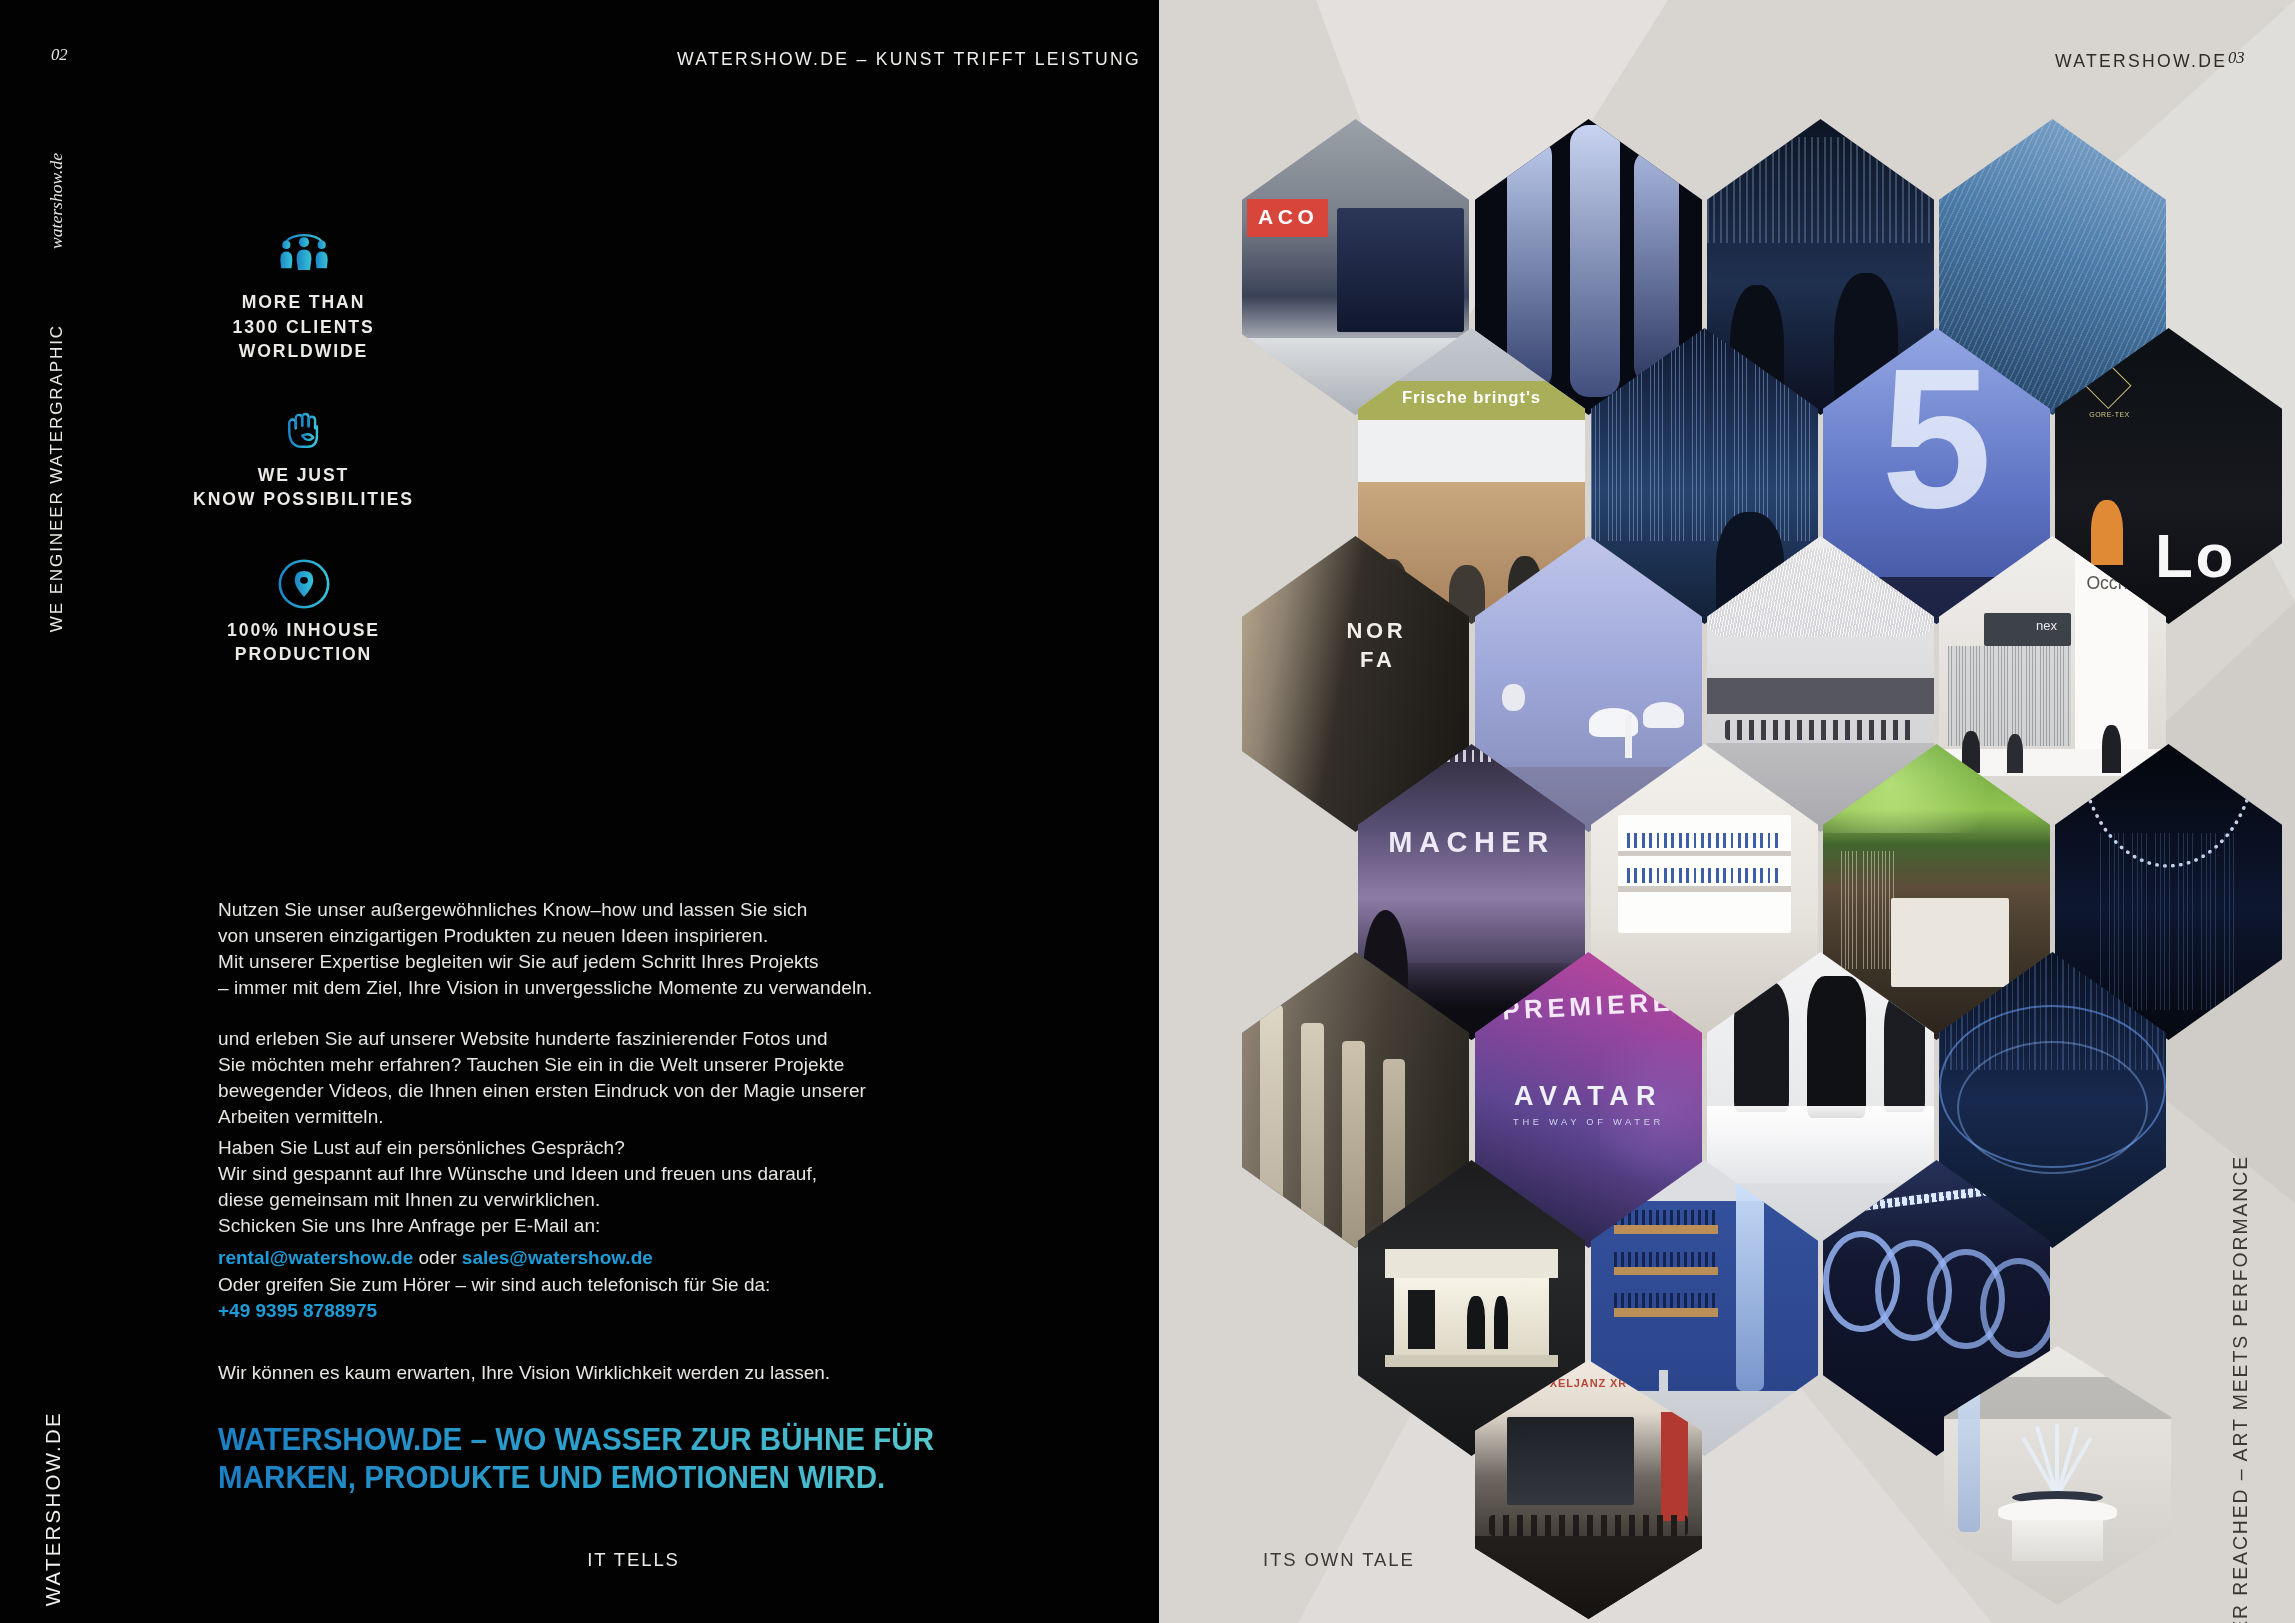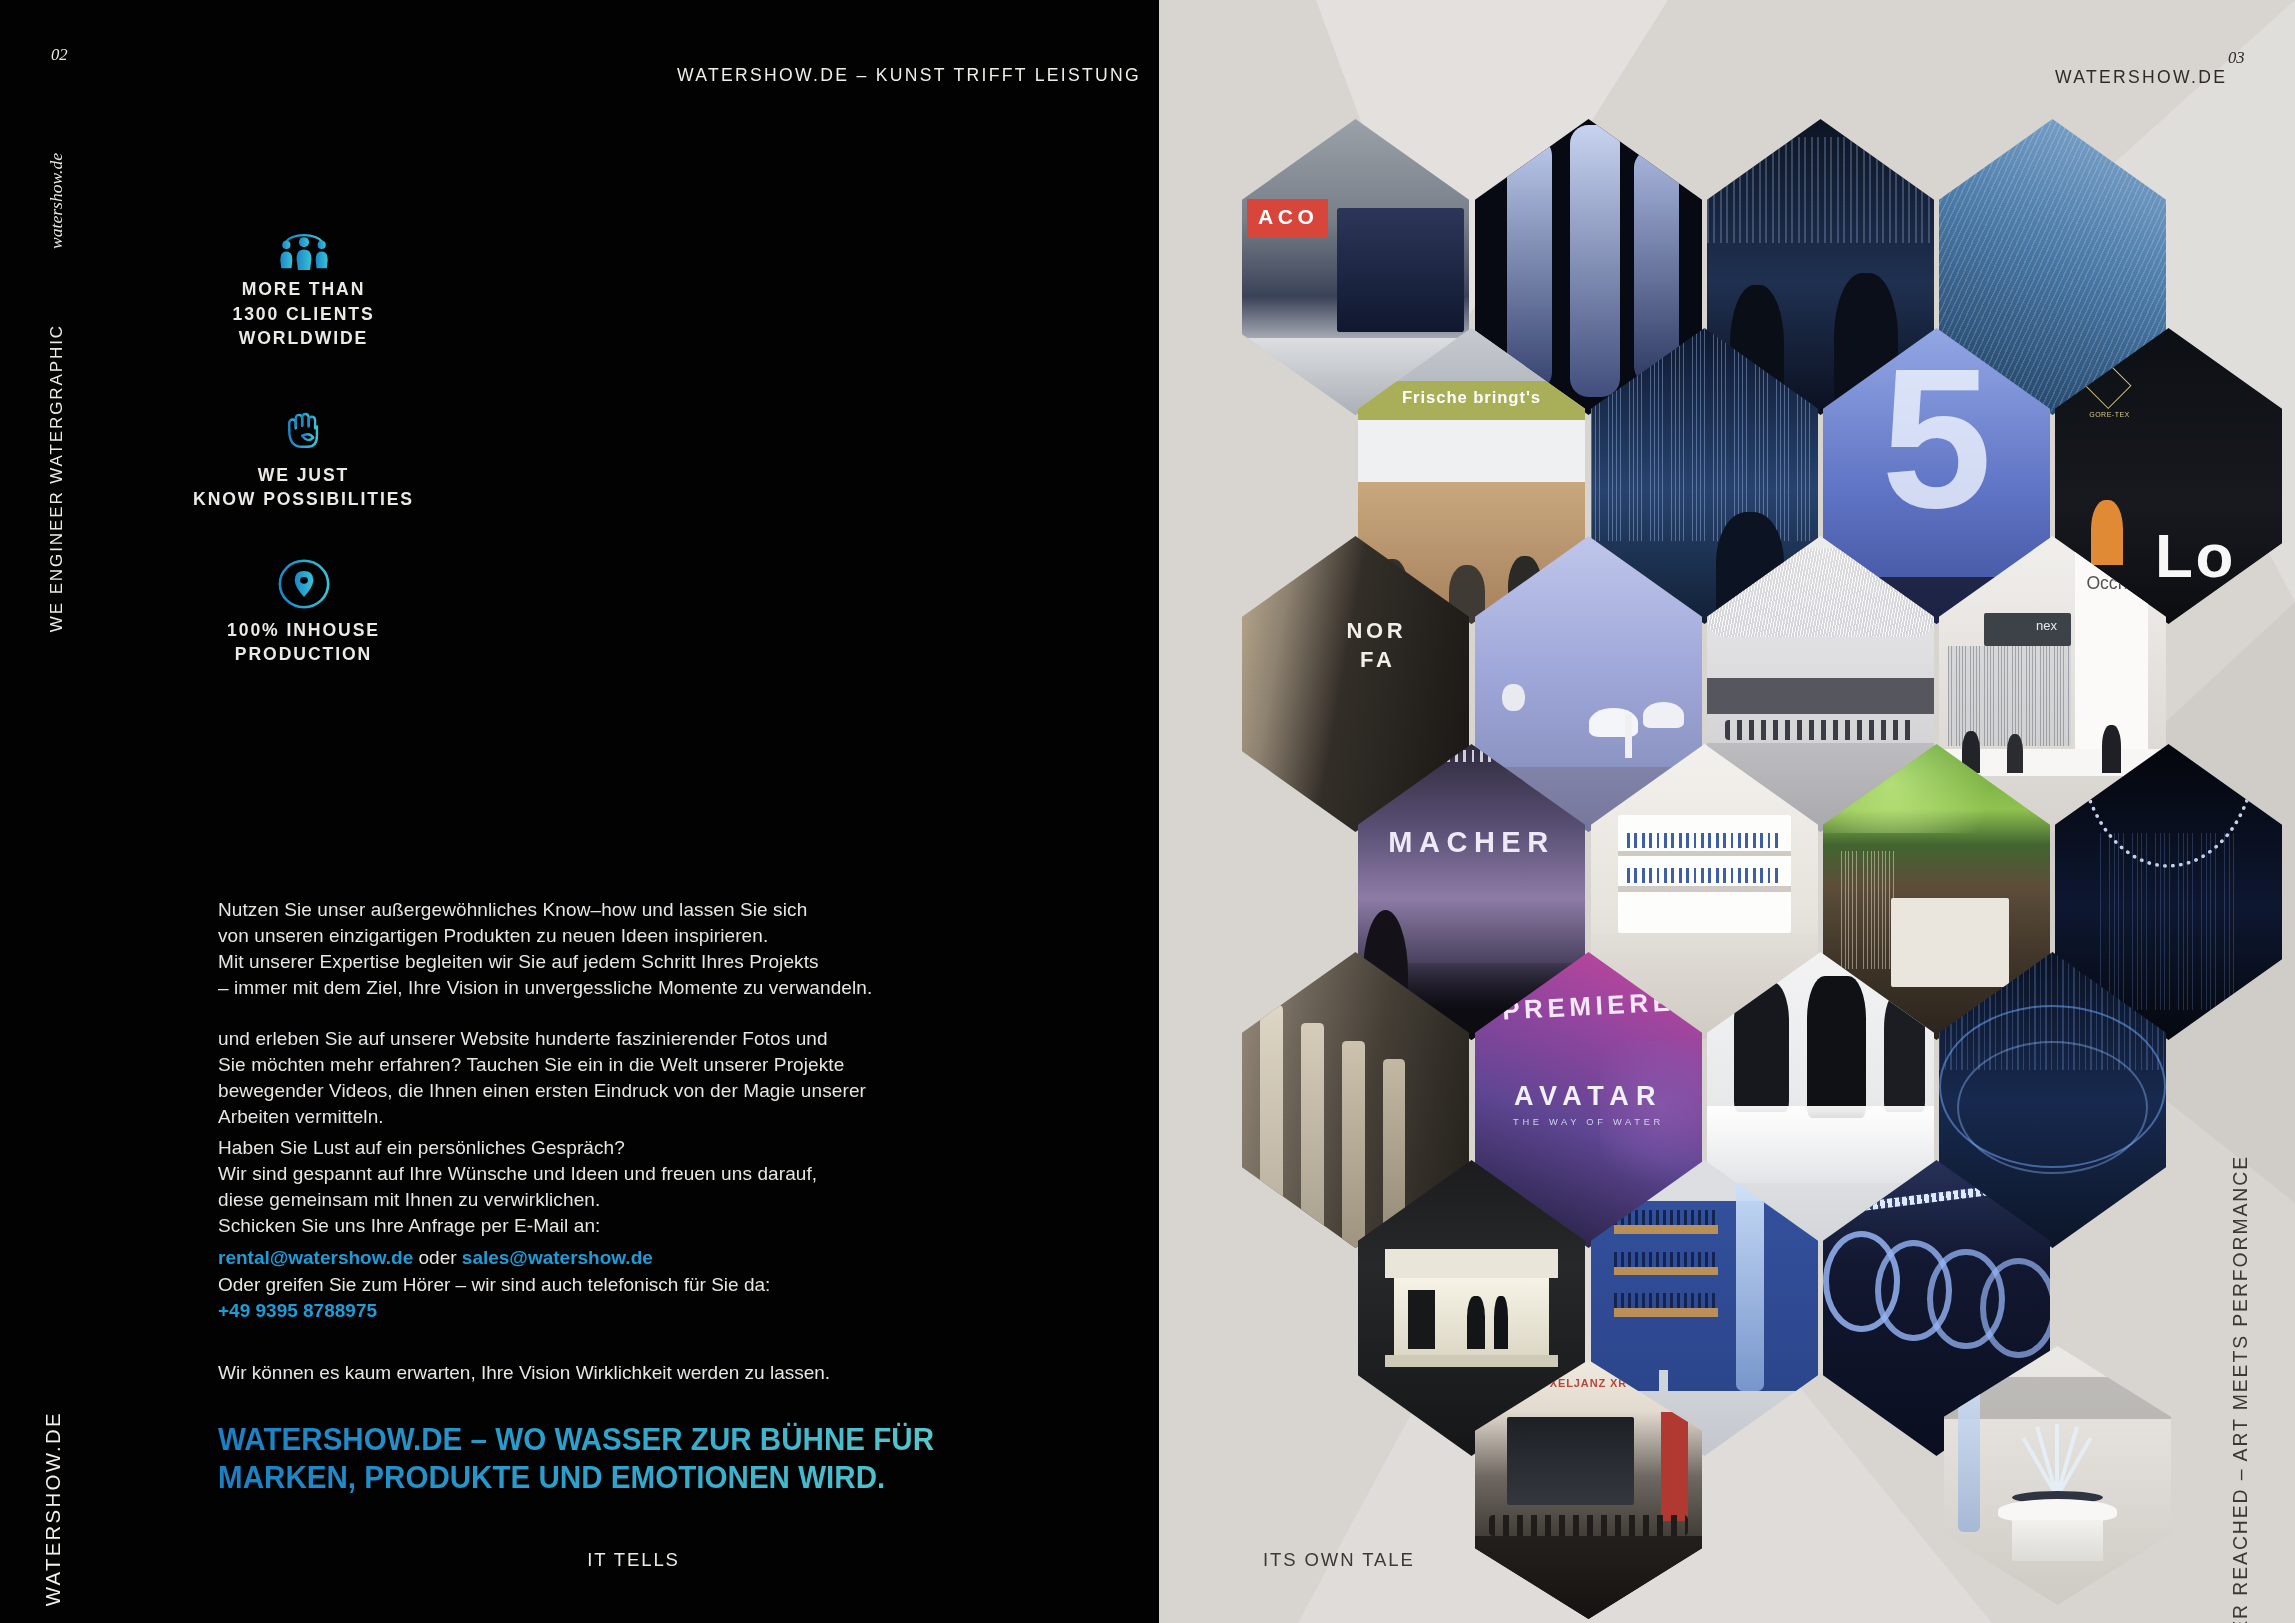--- a/index.html
+++ b/index.html
@@ -3,21 +3,21 @@
 <meta charset="utf-8">
 <style>
   html,body{margin:0;padding:0;background:#222;}
   #page{position:relative;width:2295px;height:1623px;overflow:hidden;
         font-family:"Liberation Sans", sans-serif;}
   #left-page{position:absolute;left:0;top:0;width:1159px;height:1623px;background:#020202;overflow:hidden;}
   #right-page{position:absolute;left:1159px;top:0;width:1136px;height:1623px;background:#d8d5d1;overflow:hidden;}
   .facet{position:absolute;pointer-events:none;}
   .serif-italic{font-family:"Liberation Serif", serif;font-style:italic;}
   .vtext{writing-mode:vertical-rl;transform:rotate(180deg);white-space:nowrap;}
-  .hdr{position:absolute;font-size:17.6px;letter-spacing:2.3px;margin-top:16px;}
+  .hdr{position:absolute;font-size:17.6px;letter-spacing:2.3px;}
   .stat{position:absolute;width:259px;text-align:center;}
   .stat .line{font-size:17.6px;font-weight:700;letter-spacing:1.9px;color:#eceae6;line-height:24.5px;}
   .h1-line{font-size:34px;font-weight:700;line-height:40px;letter-spacing:0px;
      background:linear-gradient(90deg,#1b7fc4 0%,#2da4cd 55%,#55c7cc 100%);
      -webkit-background-clip:text;background-clip:text;color:transparent;
      transform:scaleX(.97);transform-origin:left;white-space:nowrap;}
   .h2-line{font-size:30.5px;font-weight:700;line-height:38px;
      background:linear-gradient(90deg,#1b7fc4 0%,#2da4cd 55%,#55c7cc 100%);
      -webkit-background-clip:text;background-clip:text;color:transparent;
      transform:scaleX(.97);transform-origin:left;white-space:nowrap;}
@@ -51,21 +51,21 @@
               </linearGradient>
             </defs>
           <path d="M10 12 A 22 13 0 0 1 50 12" fill="none" stroke="url(#g1)" stroke-width="2.6"></path>
           <circle cx="30" cy="12" r="5.4" fill="url(#g1)"></circle>
           <path d="M22 30 q0 -10 8 -10 q8 0 8 10 l-1.5 12 h-13 z" fill="url(#g1)"></path>
           <circle cx="11" cy="15" r="4.4" fill="url(#g1)"></circle>
           <path d="M4.5 31 q0 -9 6.5 -9 q6.5 0 6.5 9 l-1 9 h-11 z" fill="url(#g1)"></path>
           <circle cx="49" cy="15" r="4.4" fill="url(#g1)"></circle>
           <path d="M42.5 31 q0 -9 6.5 -9 q6.5 0 6.5 9 l-1 9 h-11 z" fill="url(#g1)"></path>
         </svg></span>
-      <div style="margin-top:4px;">
+      <div style="margin-top:17px;">
           <div class="line">MORE THAN</div>
           <div class="line">1300 CLIENTS</div>
           <div class="line">WORLDWIDE</div>
         </div>
     </div>
 
     <div class="stat" style="left:174px;top:408px;">
       <span>
         <svg width="48" height="48" viewBox="0 0 52 52">
           <defs>

